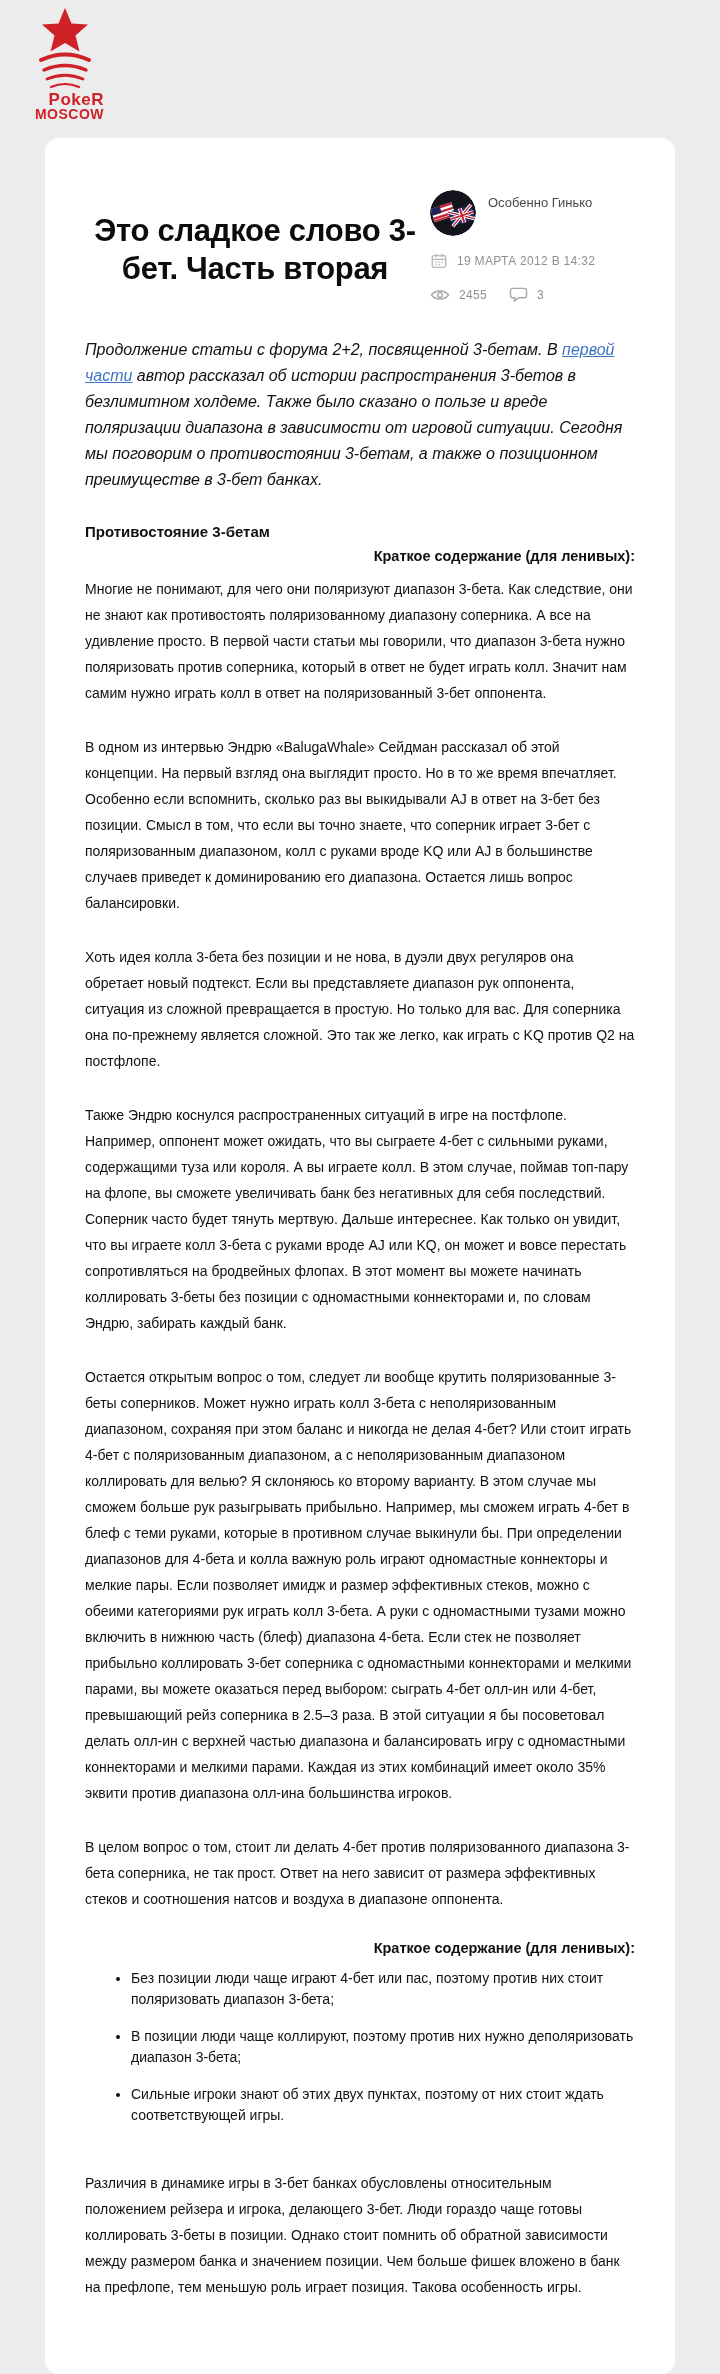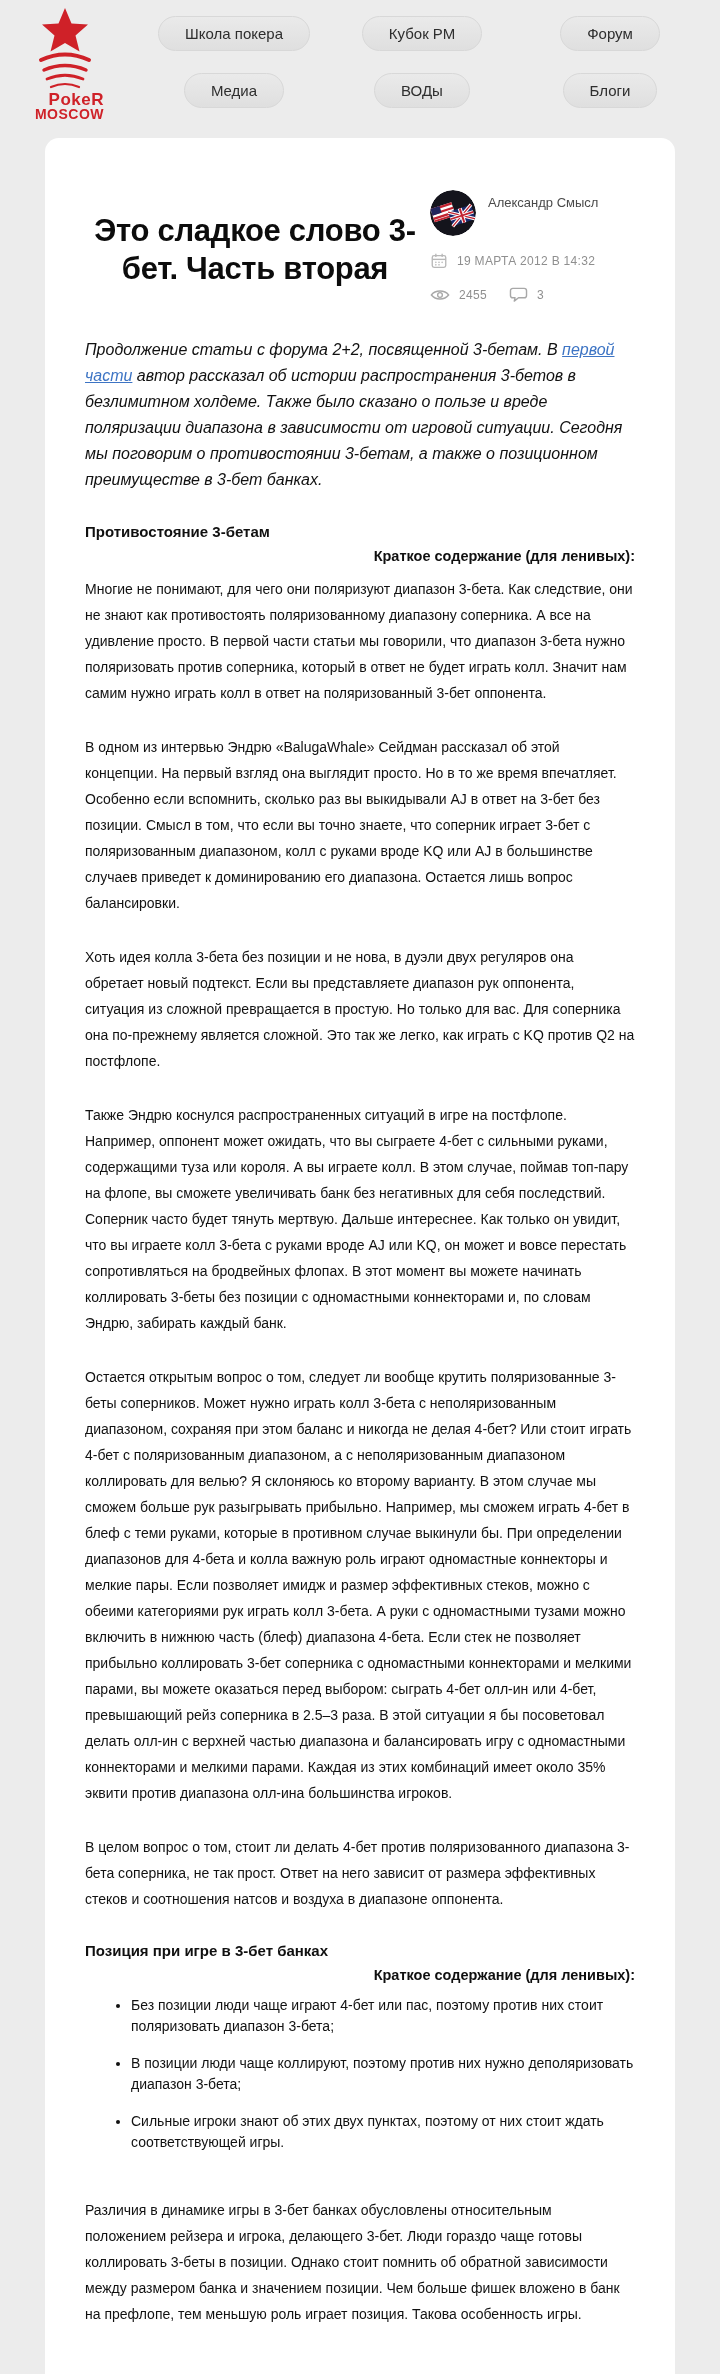--- a/index.html
+++ b/index.html
@@ -59,28 +59,20 @@
       <path d="M15 54 Q39 43 63 54" fill="none" stroke="#cf2128" stroke-width="4" stroke-linecap="round"></path>
       <path d="M18 64 Q39 55 60 64" fill="none" stroke="#cf2128" stroke-width="3.4" stroke-linecap="round"></path>
       <path d="M21 73 Q39 65.5 57 73" fill="none" stroke="#cf2128" stroke-width="2.8" stroke-linecap="round"></path>
       <path d="M25 81 Q39 75 53 81" fill="none" stroke="#cf2128" stroke-width="2.2" stroke-linecap="round"></path>
     </svg>
     <div class="logo-text">
       <div class="logo-line1">PokeR</div>
       <div class="logo-line2">MOSCOW</div>
     </div>
   </div>
-  <nav class="main-nav">
-    <span class="nav-pill">Школа покера</span>
-    <span class="nav-pill">Кубок РМ</span>
-    <span class="nav-pill">Форум</span>
-    <span class="nav-pill">Медиа</span>
-    <span class="nav-pill">ВОДы</span>
-    <span class="nav-pill">Блоги</span>
-  </nav>
 </header>
 
 <main class="card">
 
   <div class="title-row">
     <h1 class="page-title">Это сладкое слово 3-бет. Часть вторая</h1>
 
     <div class="article-meta">
       <div class="author-row">
         <span class="avatar">
@@ -105,21 +97,21 @@
                 <path d="M20 18 L44 33 M44 18 L20 33" stroke="#fff" stroke-width="3.4"></path>
                 <path d="M20 18 L44 33 M44 18 L20 33" stroke="#c22230" stroke-width="1.3"></path>
                 <rect x="30.2" y="18" width="4" height="15" fill="#fff"></rect>
                 <rect x="20" y="23.8" width="24" height="3.4" fill="#fff"></rect>
                 <rect x="31.2" y="18" width="2" height="15" fill="#c22230"></rect>
                 <rect x="20" y="24.6" width="24" height="1.8" fill="#c22230"></rect>
               </g>
             </g>
           </svg>
         </span>
-        <span class="author-name">Александр Смысл</span>
+        <span class="author-name">Особенно Гинько</span>
       </div>
 
       <div class="meta-row">
         <svg width="18" height="18" viewBox="0 0 20 20">
           <rect x="2.5" y="4" width="15" height="13" rx="2" fill="none" stroke="#b8b8b8" stroke-width="1.5"></rect>
           <line x1="2.5" y1="8.2" x2="17.5" y2="8.2" stroke="#b8b8b8" stroke-width="1.5"></line>
           <line x1="6.5" y1="2" x2="6.5" y2="5.5" stroke="#b8b8b8" stroke-width="1.5"></line>
           <line x1="13.5" y1="2" x2="13.5" y2="5.5" stroke="#b8b8b8" stroke-width="1.5"></line>
           <circle cx="6.5" cy="11.5" r="0.9" fill="#b8b8b8"></circle>
             <circle cx="10" cy="11.5" r="0.9" fill="#b8b8b8"></circle>
@@ -150,21 +142,20 @@
   <h3 class="section-heading">Противостояние 3-бетам</h3>
   <h4 class="summary-label">Краткое содержание (для ленивых):</h4>
 
   <p class="body-p">Многие не понимают, для чего они поляризуют диапазон 3-бета. Как следствие, они не знают как противостоять поляризованному диапазону соперника. А все на удивление просто. В первой части статьи мы говорили, что диапазон 3-бета нужно поляризовать против соперника, который в ответ не будет играть колл. Значит нам самим нужно играть колл в ответ на поляризованный 3-бет оппонента.</p>
   <p class="body-p">В одном из интервью Эндрю «BalugaWhale» Сейдман рассказал об этой концепции. На первый взгляд она выглядит просто. Но в то же время впечатляет. Особенно если вспомнить, сколько раз вы выкидывали AJ в ответ на 3-бет без позиции. Смысл в том, что если вы точно знаете, что соперник играет 3-бет с поляризованным диапазоном, колл с руками вроде KQ или AJ в большинстве случаев приведет к доминированию его диапазона. Остается лишь вопрос балансировки.</p>
   <p class="body-p">Хоть идея колла 3-бета без позиции и не нова, в дуэли двух регуляров она обретает новый подтекст. Если вы представляете диапазон рук оппонента, ситуация из сложной превращается в простую. Но только для вас. Для соперника она по-прежнему является сложной. Это так же легко, как играть с KQ против Q2 на постфлопе.</p>
   <p class="body-p">Также Эндрю коснулся распространенных ситуаций в игре на постфлопе. Например, оппонент может ожидать, что вы сыграете 4-бет с сильными руками, содержащими туза или короля. А вы играете колл. В этом случае, поймав топ-пару на флопе, вы сможете увеличивать банк без негативных для себя последствий. Соперник часто будет тянуть мертвую. Дальше интереснее. Как только он увидит, что вы играете колл 3-бета с руками вроде AJ или KQ, он может и вовсе перестать сопротивляться на бродвейных флопах. В этот момент вы можете начинать коллировать 3-беты без позиции с одномастными коннекторами и, по словам Эндрю, забирать каждый банк.</p>
   <p class="body-p">Остается открытым вопрос о том, следует ли вообще крутить поляризованные 3-беты соперников. Может нужно играть колл 3-бета с неполяризованным диапазоном, сохраняя при этом баланс и никогда не делая 4-бет? Или стоит играть 4-бет с поляризованным диапазоном, а с неполяризованным диапазоном коллировать для велью? Я склоняюсь ко второму варианту. В этом случае мы сможем больше рук разыгрывать прибыльно. Например, мы сможем играть 4-бет в блеф с теми руками, которые в противном случае выкинули бы. При определении диапазонов для 4-бета и колла важную роль играют одномастные коннекторы и мелкие пары. Если позволяет имидж и размер эффективных стеков, можно с обеими категориями рук играть колл 3-бета. А руки с одномастными тузами можно включить в нижнюю часть (блеф) диапазона 4-бета. Если стек не позволяет прибыльно коллировать 3-бет соперника с одномастными коннекторами и мелкими парами, вы можете оказаться перед выбором: сыграть 4-бет олл-ин или 4-бет, превышающий рейз соперника в 2.5–3 раза. В этой ситуации я бы посоветовал делать олл-ин с верхней частью диапазона и балансировать игру с одномастными коннекторами и мелкими парами. Каждая из этих комбинаций имеет около 35% эквити против диапазона олл-ина большинства игроков.</p>
   <p class="body-p">В целом вопрос о том, стоит ли делать 4-бет против поляризованного диапазона 3-бета соперника, не так прост. Ответ на него зависит от размера эффективных стеков и соотношения натсов и воздуха в диапазоне оппонента.</p>
 
-  <h3 class="section-heading">Позиция при игре в 3-бет банках</h3>
   <h4 class="summary-label">Краткое содержание (для ленивых):</h4>
   <ul class="summary-list">
     <li>Без позиции люди чаще играют 4-бет или пас, поэтому против них стоит поляризовать диапазон 3-бета;</li>
     <li>В позиции люди чаще коллируют, поэтому против них нужно деполяризовать диапазон 3-бета;</li>
     <li>Сильные игроки знают об этих двух пунктах, поэтому от них стоит ждать соответствующей игры.</li>
   </ul>
 
   <p class="body-p">Различия в динамике игры в 3-бет банках обусловлены относительным положением рейзера и игрока, делающего 3-бет. Люди гораздо чаще готовы коллировать 3-беты в позиции. Однако стоит помнить об обратной зависимости между размером банка и значением позиции. Чем больше фишек вложено в банк на префлопе, тем меньшую роль играет позиция. Такова особенность игры.</p>
 
 </main>

